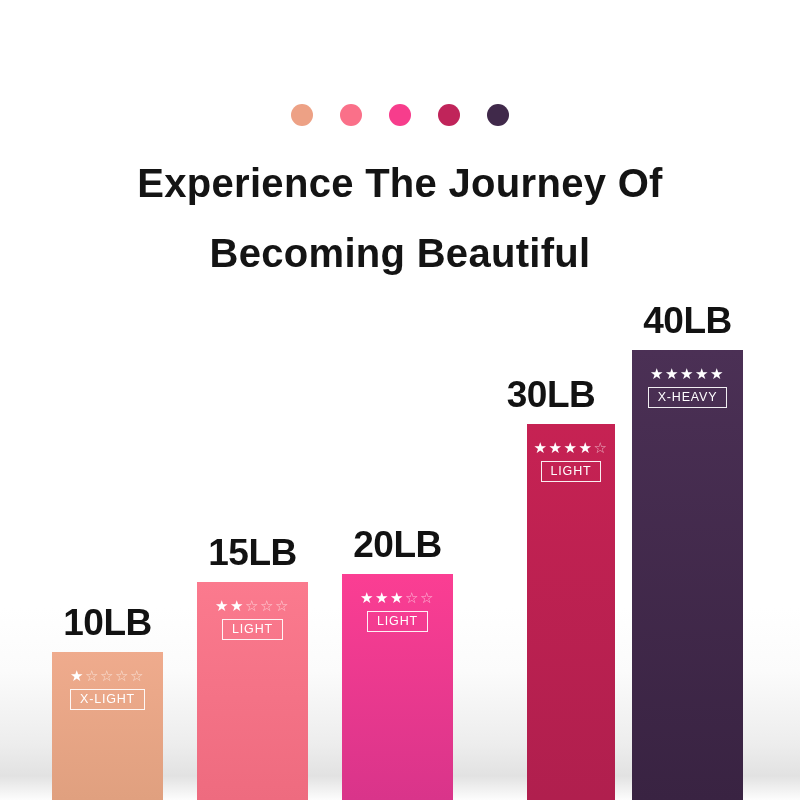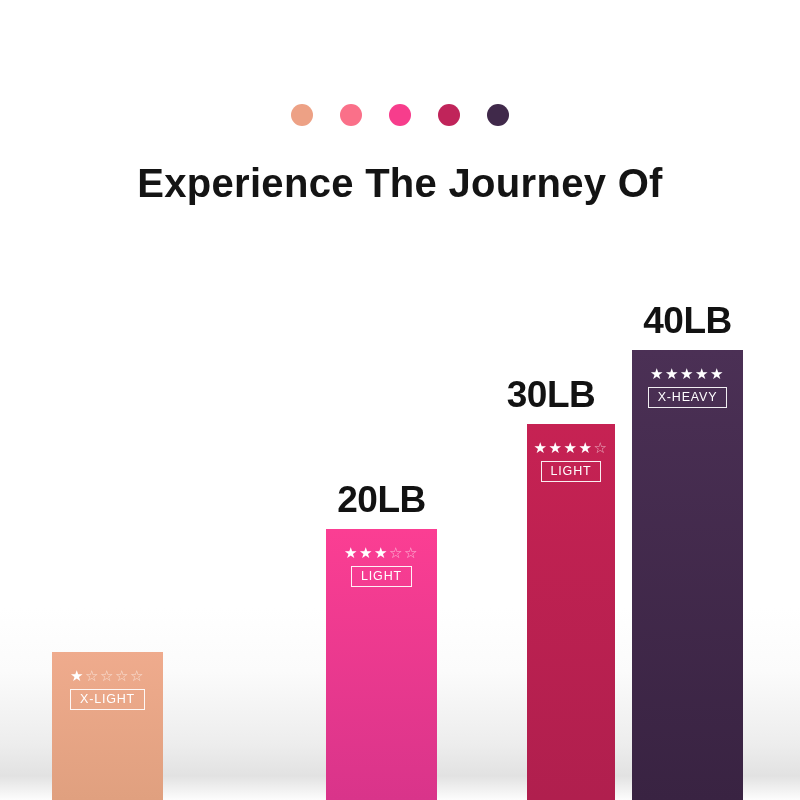--- a/index.html
+++ b/index.html
@@ -131,32 +131,43 @@
   <div id="dots-row">
       <div class="dot" style="background: rgb(237, 161, 133);"></div>
       <div class="dot" style="background: rgb(250, 112, 137);"></div>
       <div class="dot" style="background: rgb(247, 61, 140);"></div>
       <div class="dot" style="background: rgb(192, 36, 90);"></div>
       <div class="dot" style="background: rgb(64, 41, 74);"></div>
     </div>
 
   <div id="headline">
     <span class="hl-line">Experience The Journey Of</span>
+    <span class="hl-line">Becoming Beautiful</span>
   </div>
 
   <div id="chart">
       <div class="bar-group" style="left: 52px; width: 111px; height: 148px;">
+        <div class="bar-value">10LB</div>
         <div class="bar" style="background: linear-gradient(rgb(239, 171, 141) 0%, rgb(224, 160, 127) 100%);">
           <div class="bar-badge">
             <div class="stars"><span class="st-on">★</span><span class="st-off">☆</span><span class="st-off">☆</span><span class="st-off">☆</span><span class="st-off">☆</span></div>
             <div class="grade-box">X-LIGHT</div>
           </div>
         </div>
       </div>
-      <div class="bar-group" style="left: 326px; width: 111px; height: 271px; border-radius: 18px;">
+      <div class="bar-group" style="left: 197px; width: 111px; height: 218px;">
+        <div class="bar-value">15LB</div>
+        <div class="bar" style="background: linear-gradient(rgb(251, 122, 142) 0%, rgb(238, 107, 127) 100%);">
+          <div class="bar-badge">
+            <div class="stars"><span class="st-on">★</span><span class="st-on">★</span><span class="st-off">☆</span><span class="st-off">☆</span><span class="st-off">☆</span></div>
+            <div class="grade-box">LIGHT</div>
+          </div>
+        </div>
+      </div>
+      <div class="bar-group" style="left: 342px; width: 111px; height: 226px; border-radius: 18px;">
         <div class="bar-value">20LB</div>
         <div class="bar" style="background: linear-gradient(rgb(251, 62, 147) 0%, rgb(217, 52, 138) 100%);">
           <div class="bar-badge">
             <div class="stars"><span class="st-on">★</span><span class="st-on">★</span><span class="st-on">★</span><span class="st-off">☆</span><span class="st-off">☆</span></div>
             <div class="grade-box">LIGHT</div>
           </div>
         </div>
       </div>
       <div class="bar-group" style="left: 487px; width: 88px; height: 376px; padding-left: 40px;">
         <div class="bar-value">30LB</div>

